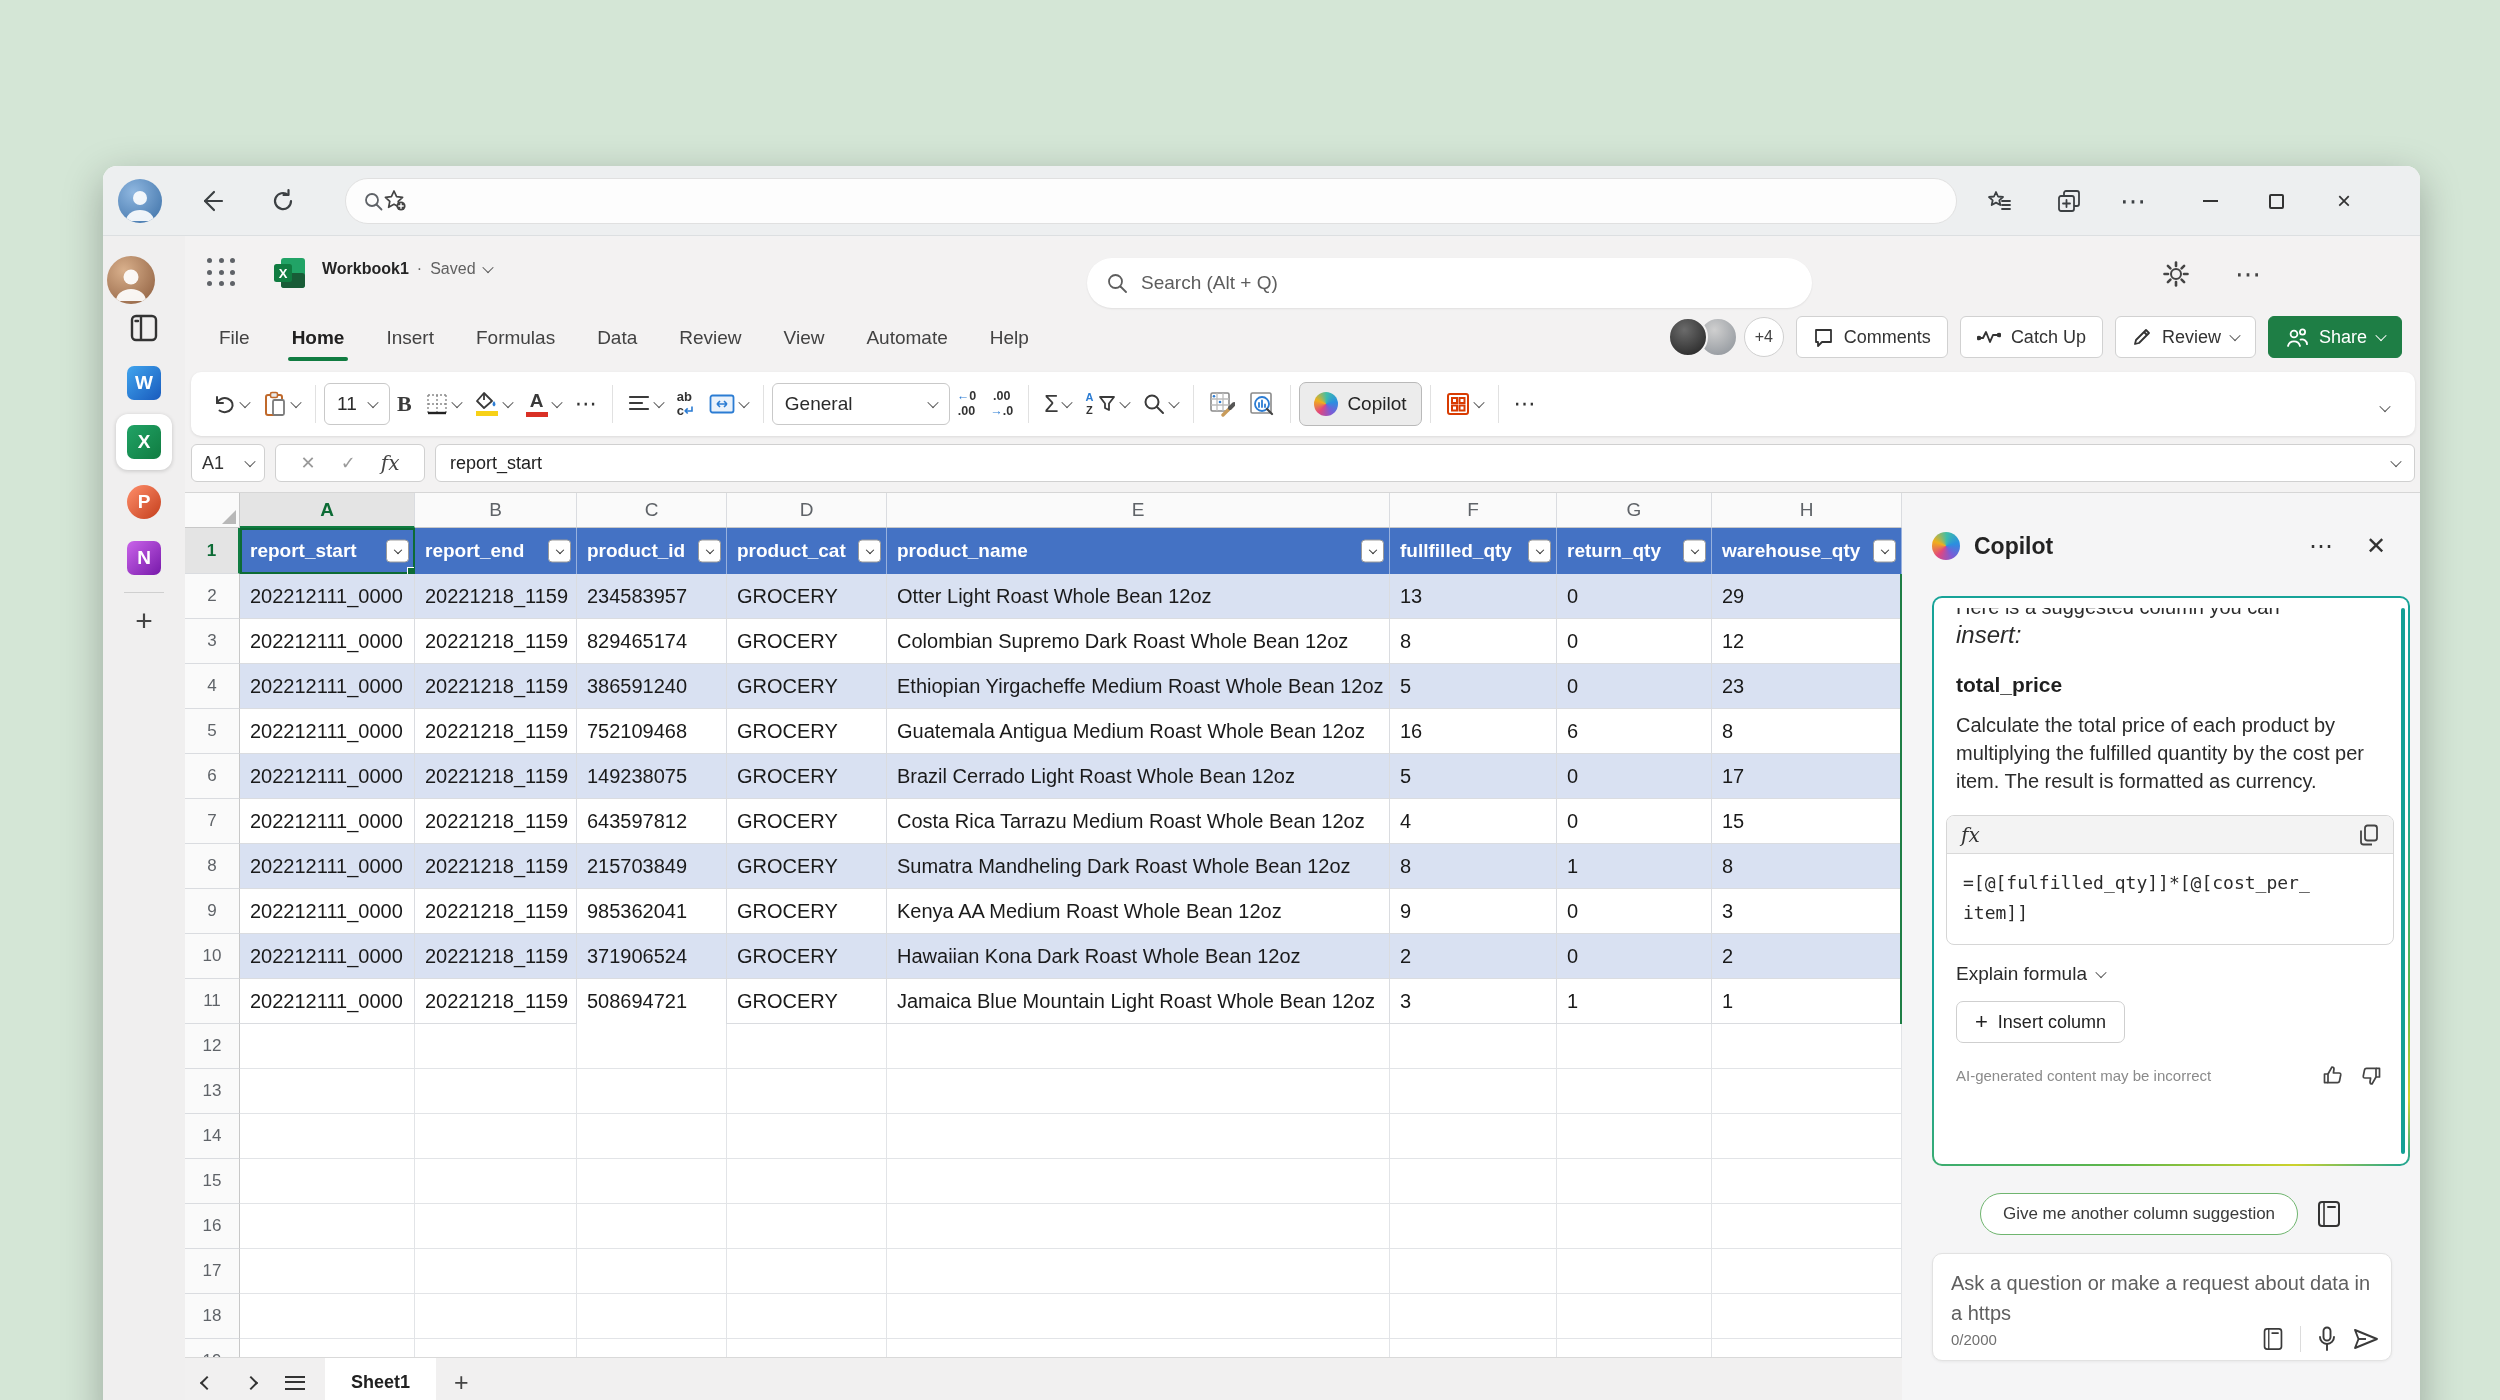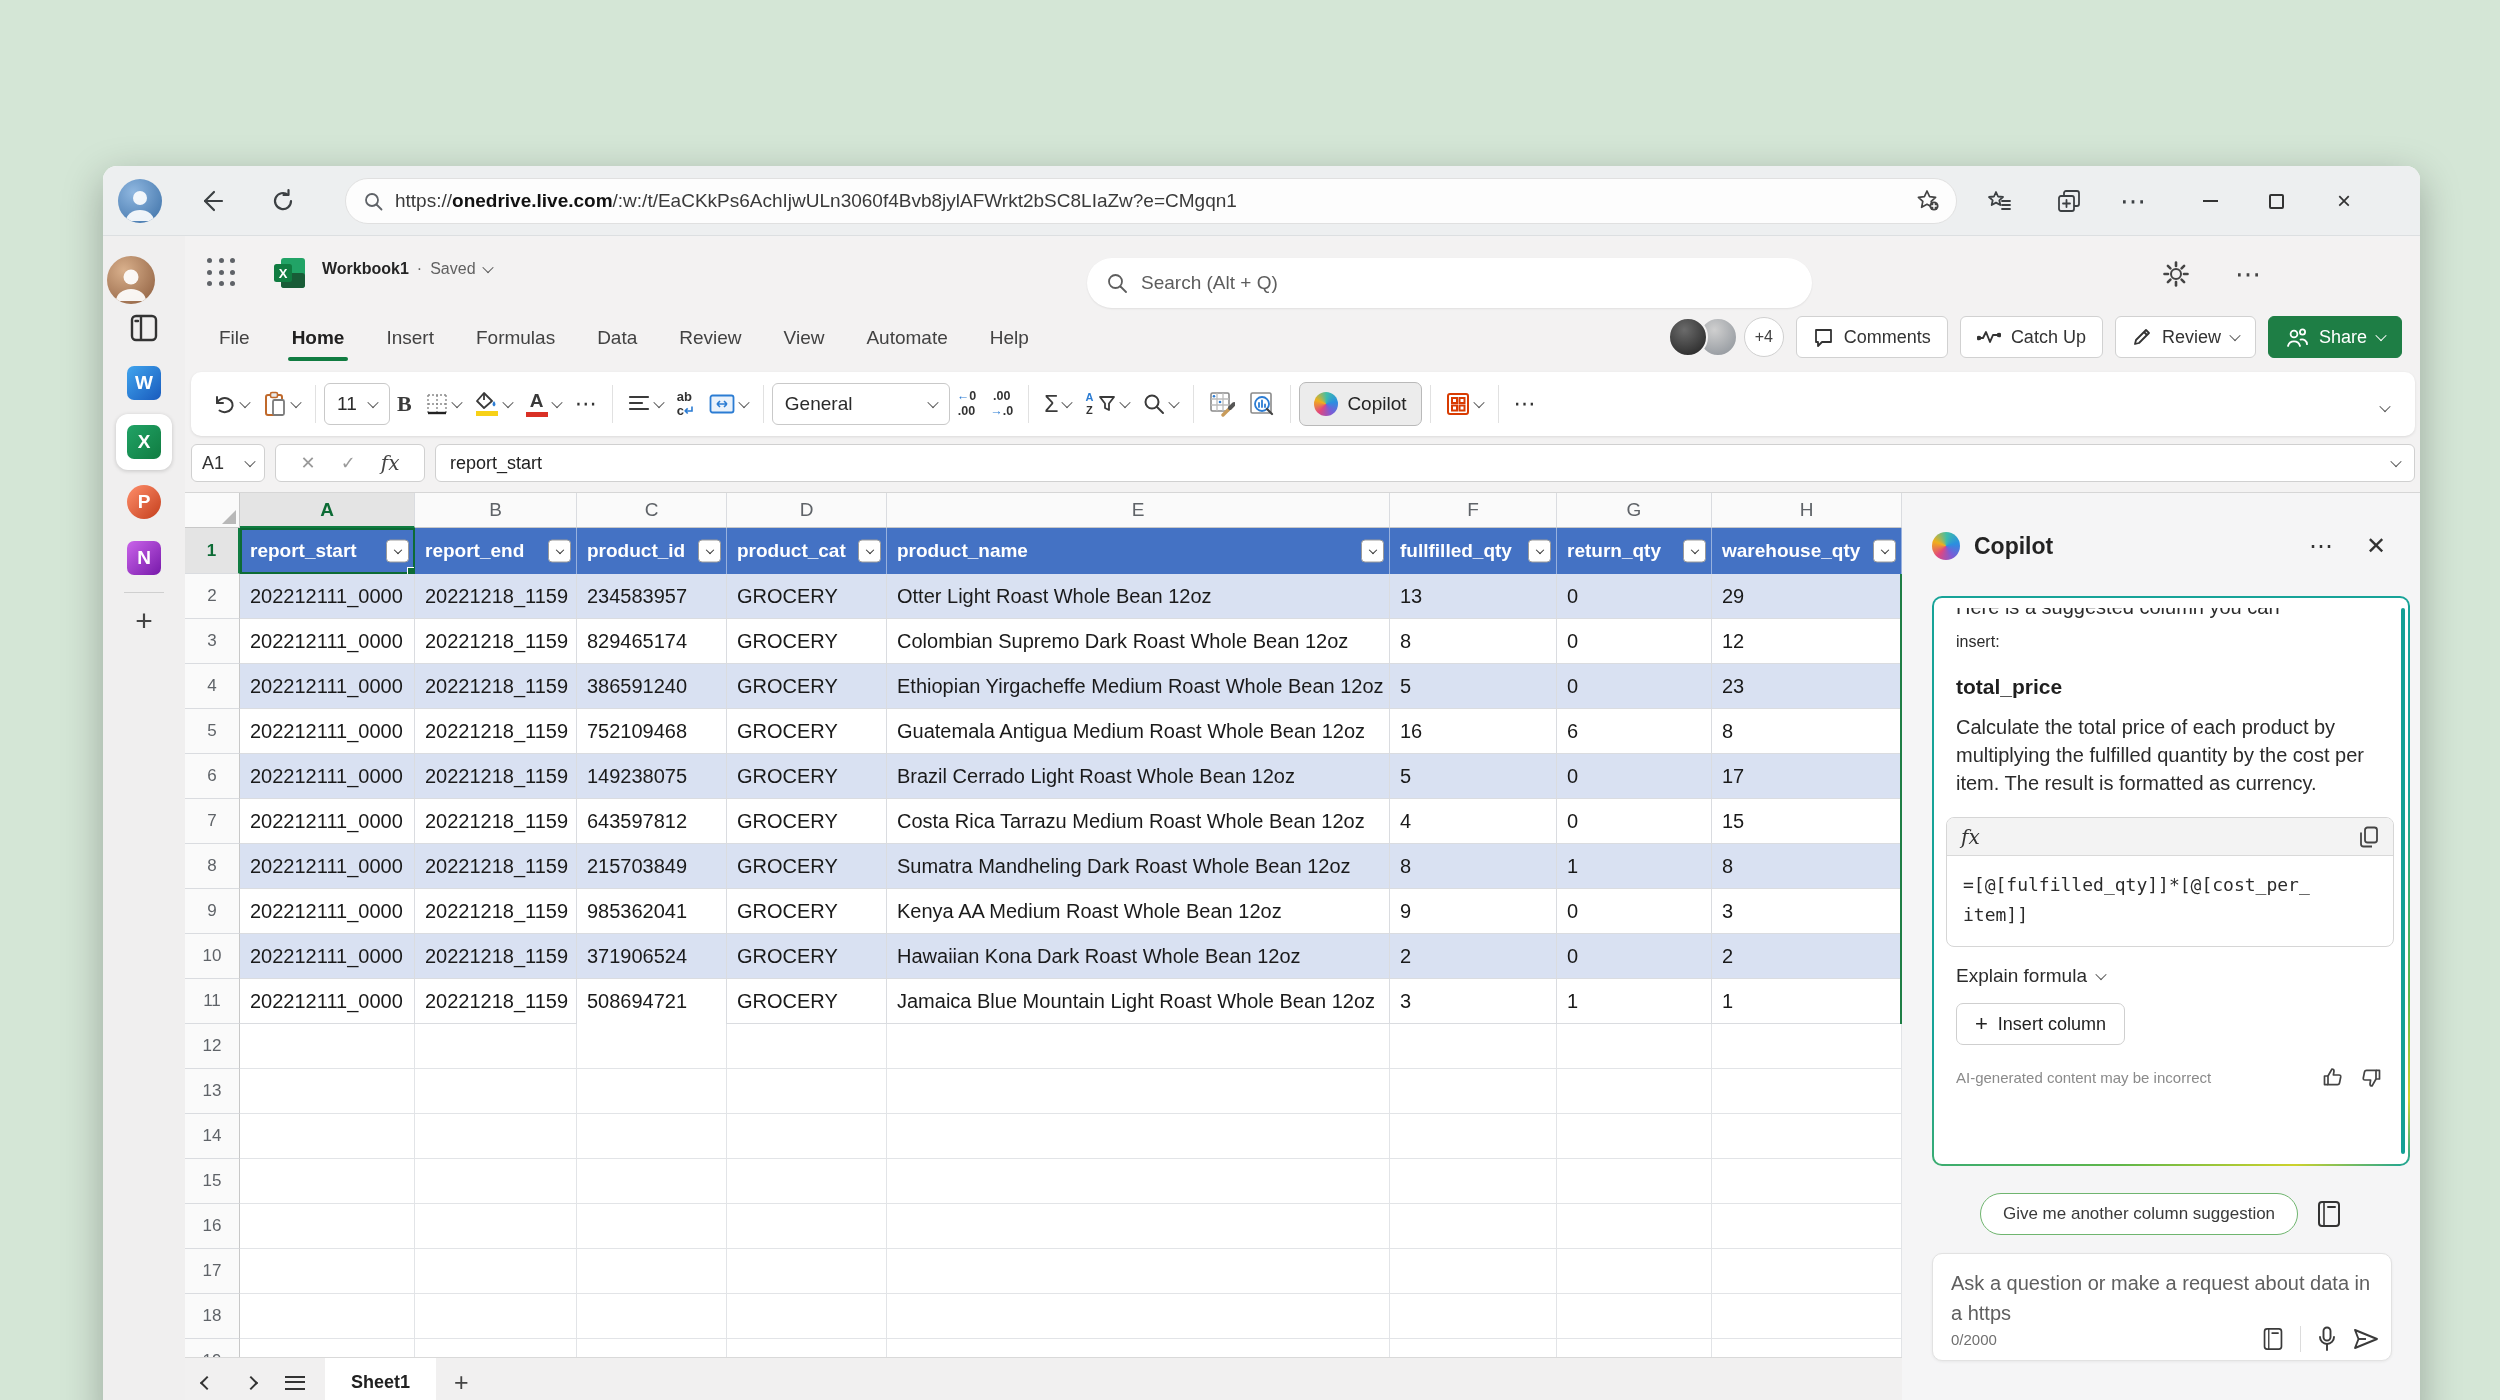--- a/index.html
+++ b/index.html
@@ -127,21 +127,21 @@
   .panel-dots { position:absolute; right:62px; font-size:24px; color:#333; letter-spacing:1px; }
   .panel-close { position:absolute; right:10px; font-size:24px; color:#333; }
   .card { position:absolute; left:30px; top:103px; width:478px; height:570px; border-radius:10px;
           border:2.5px solid transparent;
           background:linear-gradient(#fff,#fff) padding-box,
                      linear-gradient(150deg,#17a398 0%,#17a398 55%,#5fb64a 80%,#cdd22c 92%,#17a398 100%) border-box;
           padding:10px 26px 16px 22px; overflow:hidden; }
   .card-scroll { position:absolute; right:3px; top:10px; bottom:10px; width:4px; background:#14a095; border-radius:2px; }
   .clip-line { height:13px; overflow:hidden; }
   .clip-line span { display:block; font-size:20px; color:#2b2b2b; line-height:26px; margin-top:-14px; }
-  .insert-label { margin-top:12px; font-size:16px; color:#2b2b2b; }
+  .insert-label { font-size:24px; color:#2b2b2b;font-style:italic; }
   .col-name { margin-top:24px; font-size:21px; font-weight:700; color:#1f1f1f; }
   .col-desc { margin-top:14px; font-size:20px; line-height:28px; color:#2b2b2b; }
   .formula-box { margin:20px -12px 0 -10px; border:1px solid #d6d6d6; border-radius:8px; overflow:hidden; }
   .fb-head { height:38px; background:#f3f3f3; border-bottom:1px solid #d9d9d9; display:flex; align-items:center; justify-content:space-between; padding:0 14px; }
   .fb-head .fx { font-family:"DejaVu Serif", serif; font-style:italic; font-size:20px; color:#333; }
   .fb-body { padding:14px 16px 16px; }
   .formula-code { display:block; max-width:352px; font-family:"DejaVu Sans Mono", monospace; font-size:18px; line-height:30px; color:#2b2b2b; white-space:pre-wrap; word-break:break-all; }
   .explain-row { margin-top:18px; display:flex; align-items:center; gap:10px; font-size:19px; color:#2b2b2b; }
   .insert-btn { margin-top:16px; display:inline-flex; align-items:center; gap:10px; border:1px solid #cfcfcf; border-radius:7px; background:#fff; height:42px; padding:0 18px; font-size:18px; color:#222; }
   .insert-btn .plus { font-size:22px; font-weight:400; }
@@ -184,21 +184,20 @@
             <path d="M18.5 2 v5 h-5" stroke-linejoin="round"></path>
           </svg>
       </div>
       <div class="url-pill">
         <span>
           <svg width="19" height="19" viewBox="0 0 19 19" fill="none" stroke="#5f6368" stroke-width="1.8">
               <circle cx="8" cy="8" r="6"></circle>
               <path d="M12.5 12.5 L17.5 17.5" stroke-linecap="round"></path>
             </svg>
         </span>
-        <span class="url-text"><span>https://</span><b>onedrive.live.com</b><span>/:w:/t/EaCKkPs6AchIjwULn3060f4Bvb8jylAFWrkt2bSC8LIaZw?e=CMgqn1</span></span>
         <span>
           <svg width="24" height="24" viewBox="0 0 24 24" fill="none" stroke="#444" stroke-width="1.7" stroke-linejoin="round">
               <path d="M11 2 L13.6 7.6 L19.6 8.3 L15.2 12.4 L16.4 18.3 L11 15.3 L5.6 18.3 L6.8 12.4 L2.4 8.3 L8.4 7.6 Z"></path>
               <circle cx="18" cy="17" r="4.6" fill="#444" stroke="none"></circle>
               <path d="M18 14.8 v4.4 M15.8 17 h4.4" stroke="#fff" stroke-width="1.4" stroke-linecap="round"></path>
             </svg>
         </span>
       </div>
       <div class="bar-icon" style="left:1880px">
         <svg width="25" height="25" viewBox="0 0 25 25" fill="none" stroke="#3c4043" stroke-width="1.8" stroke-linejoin="round">

